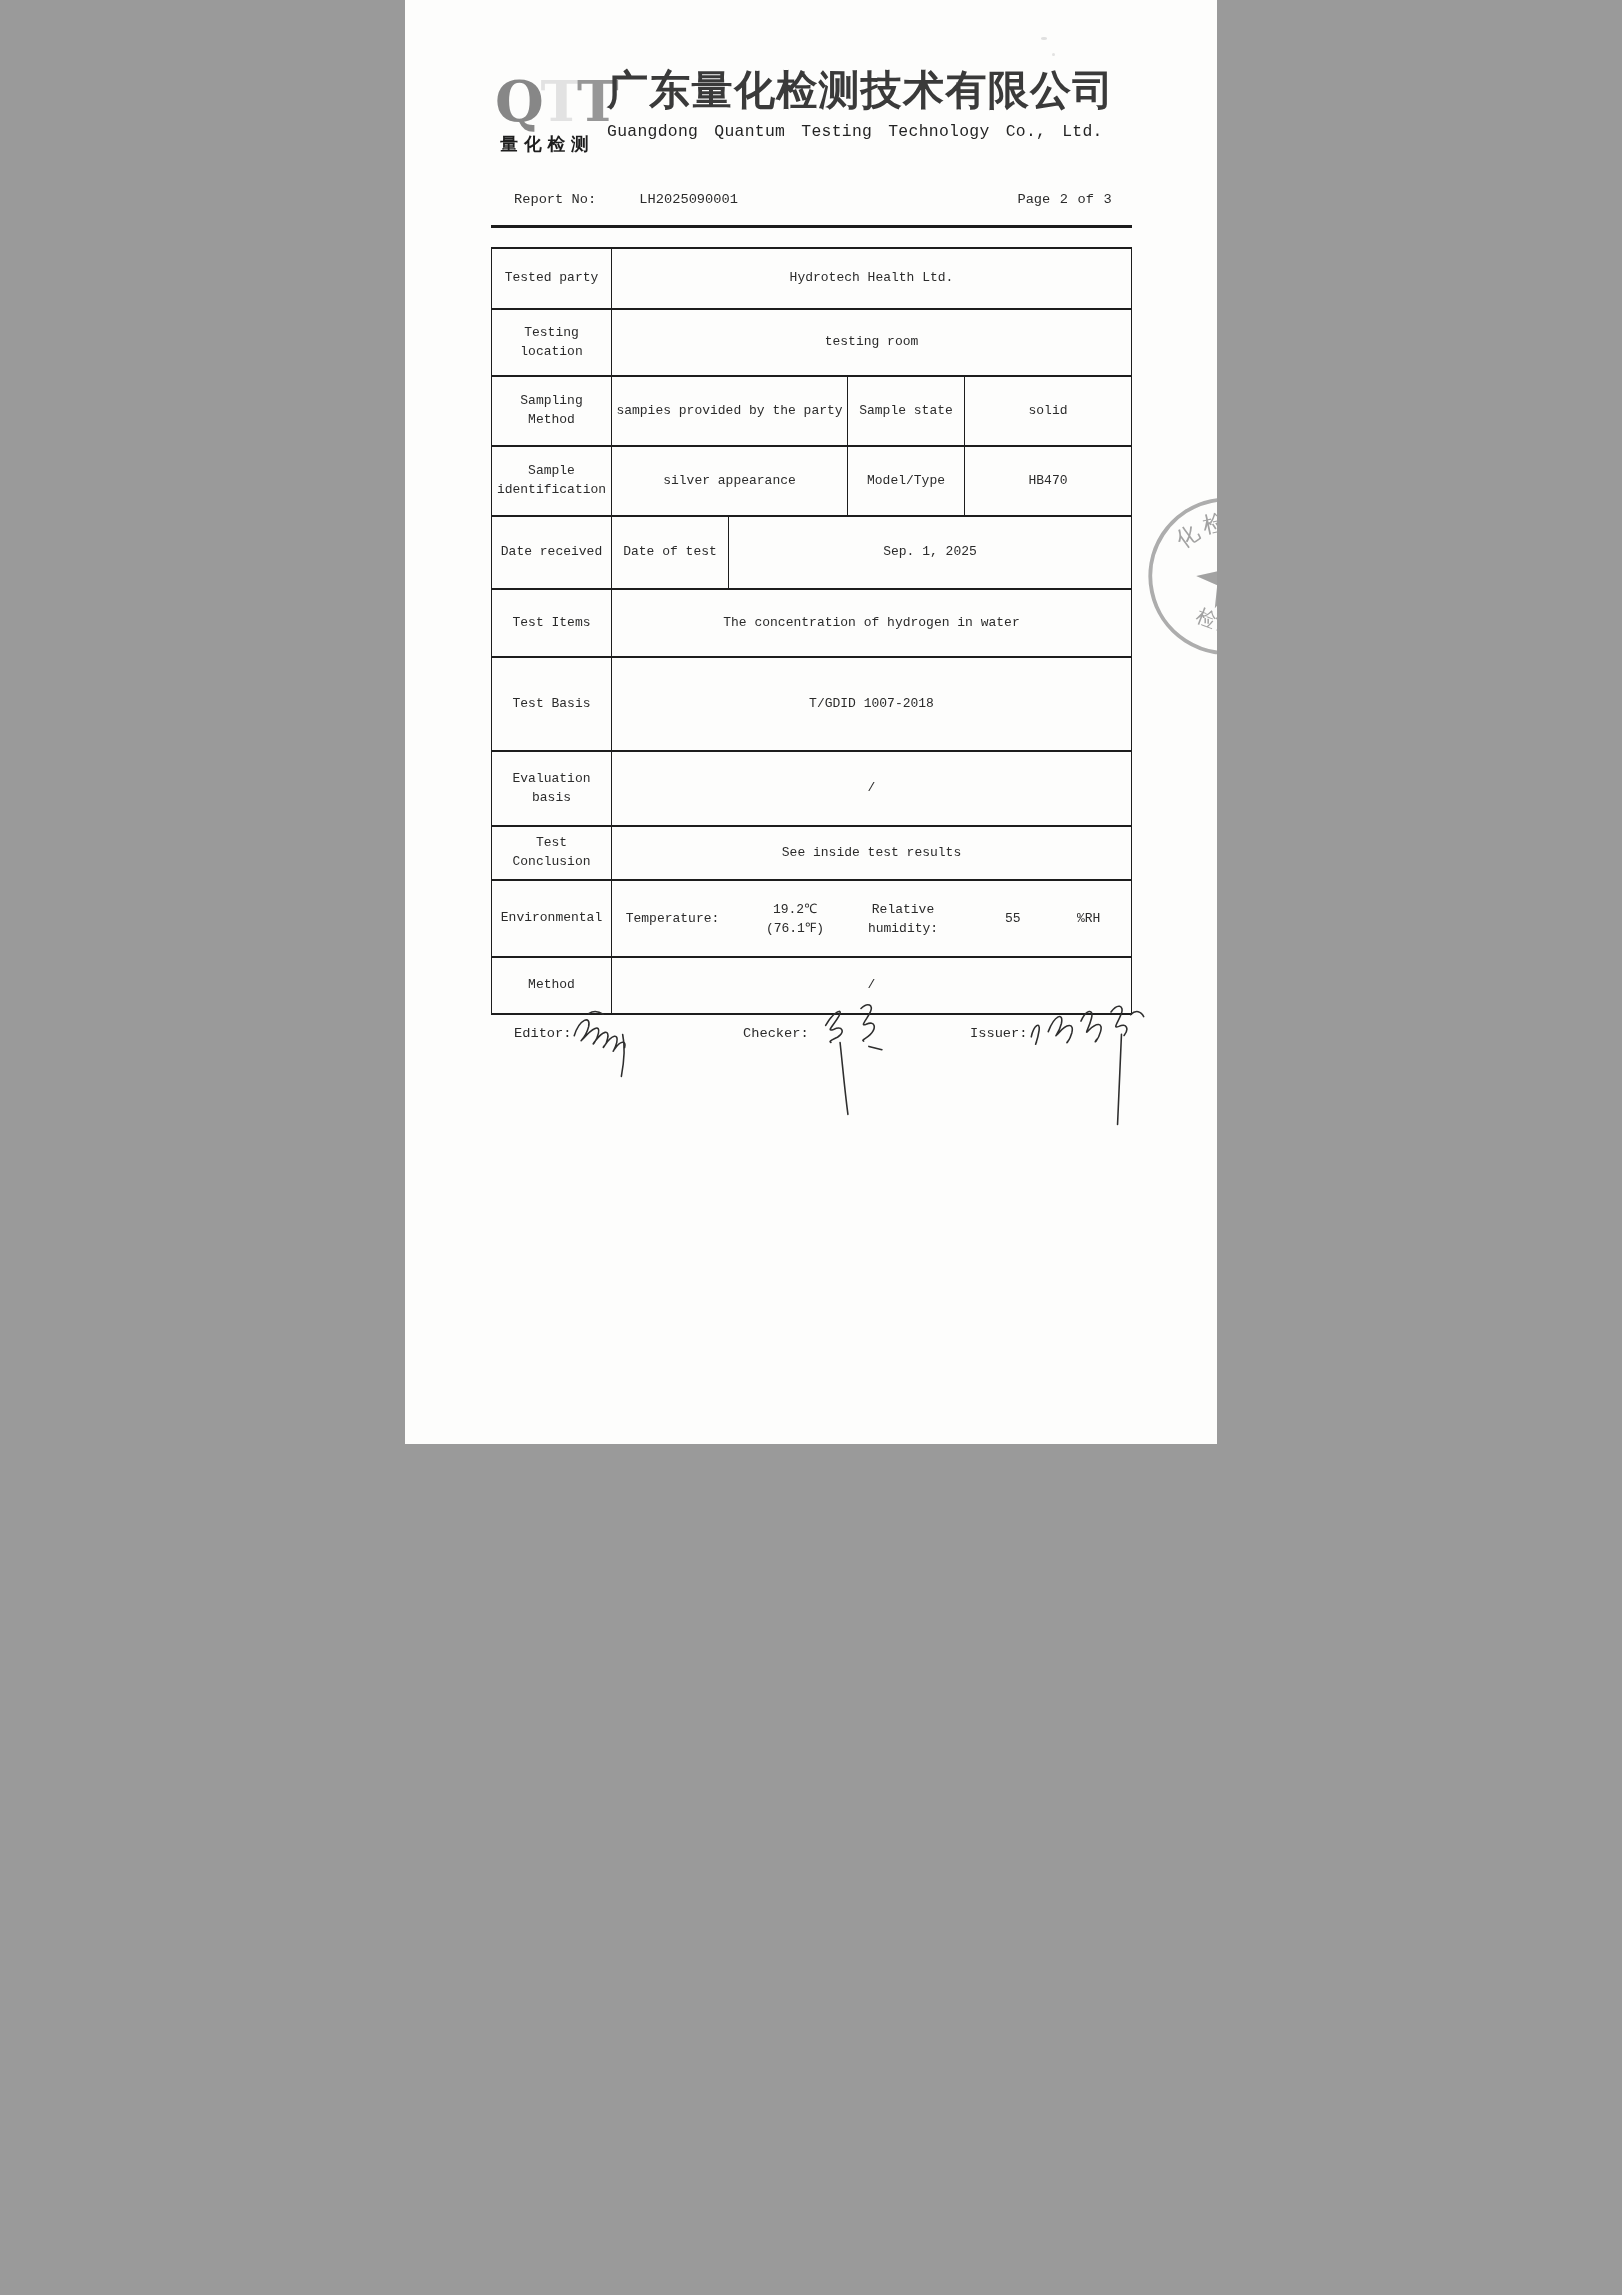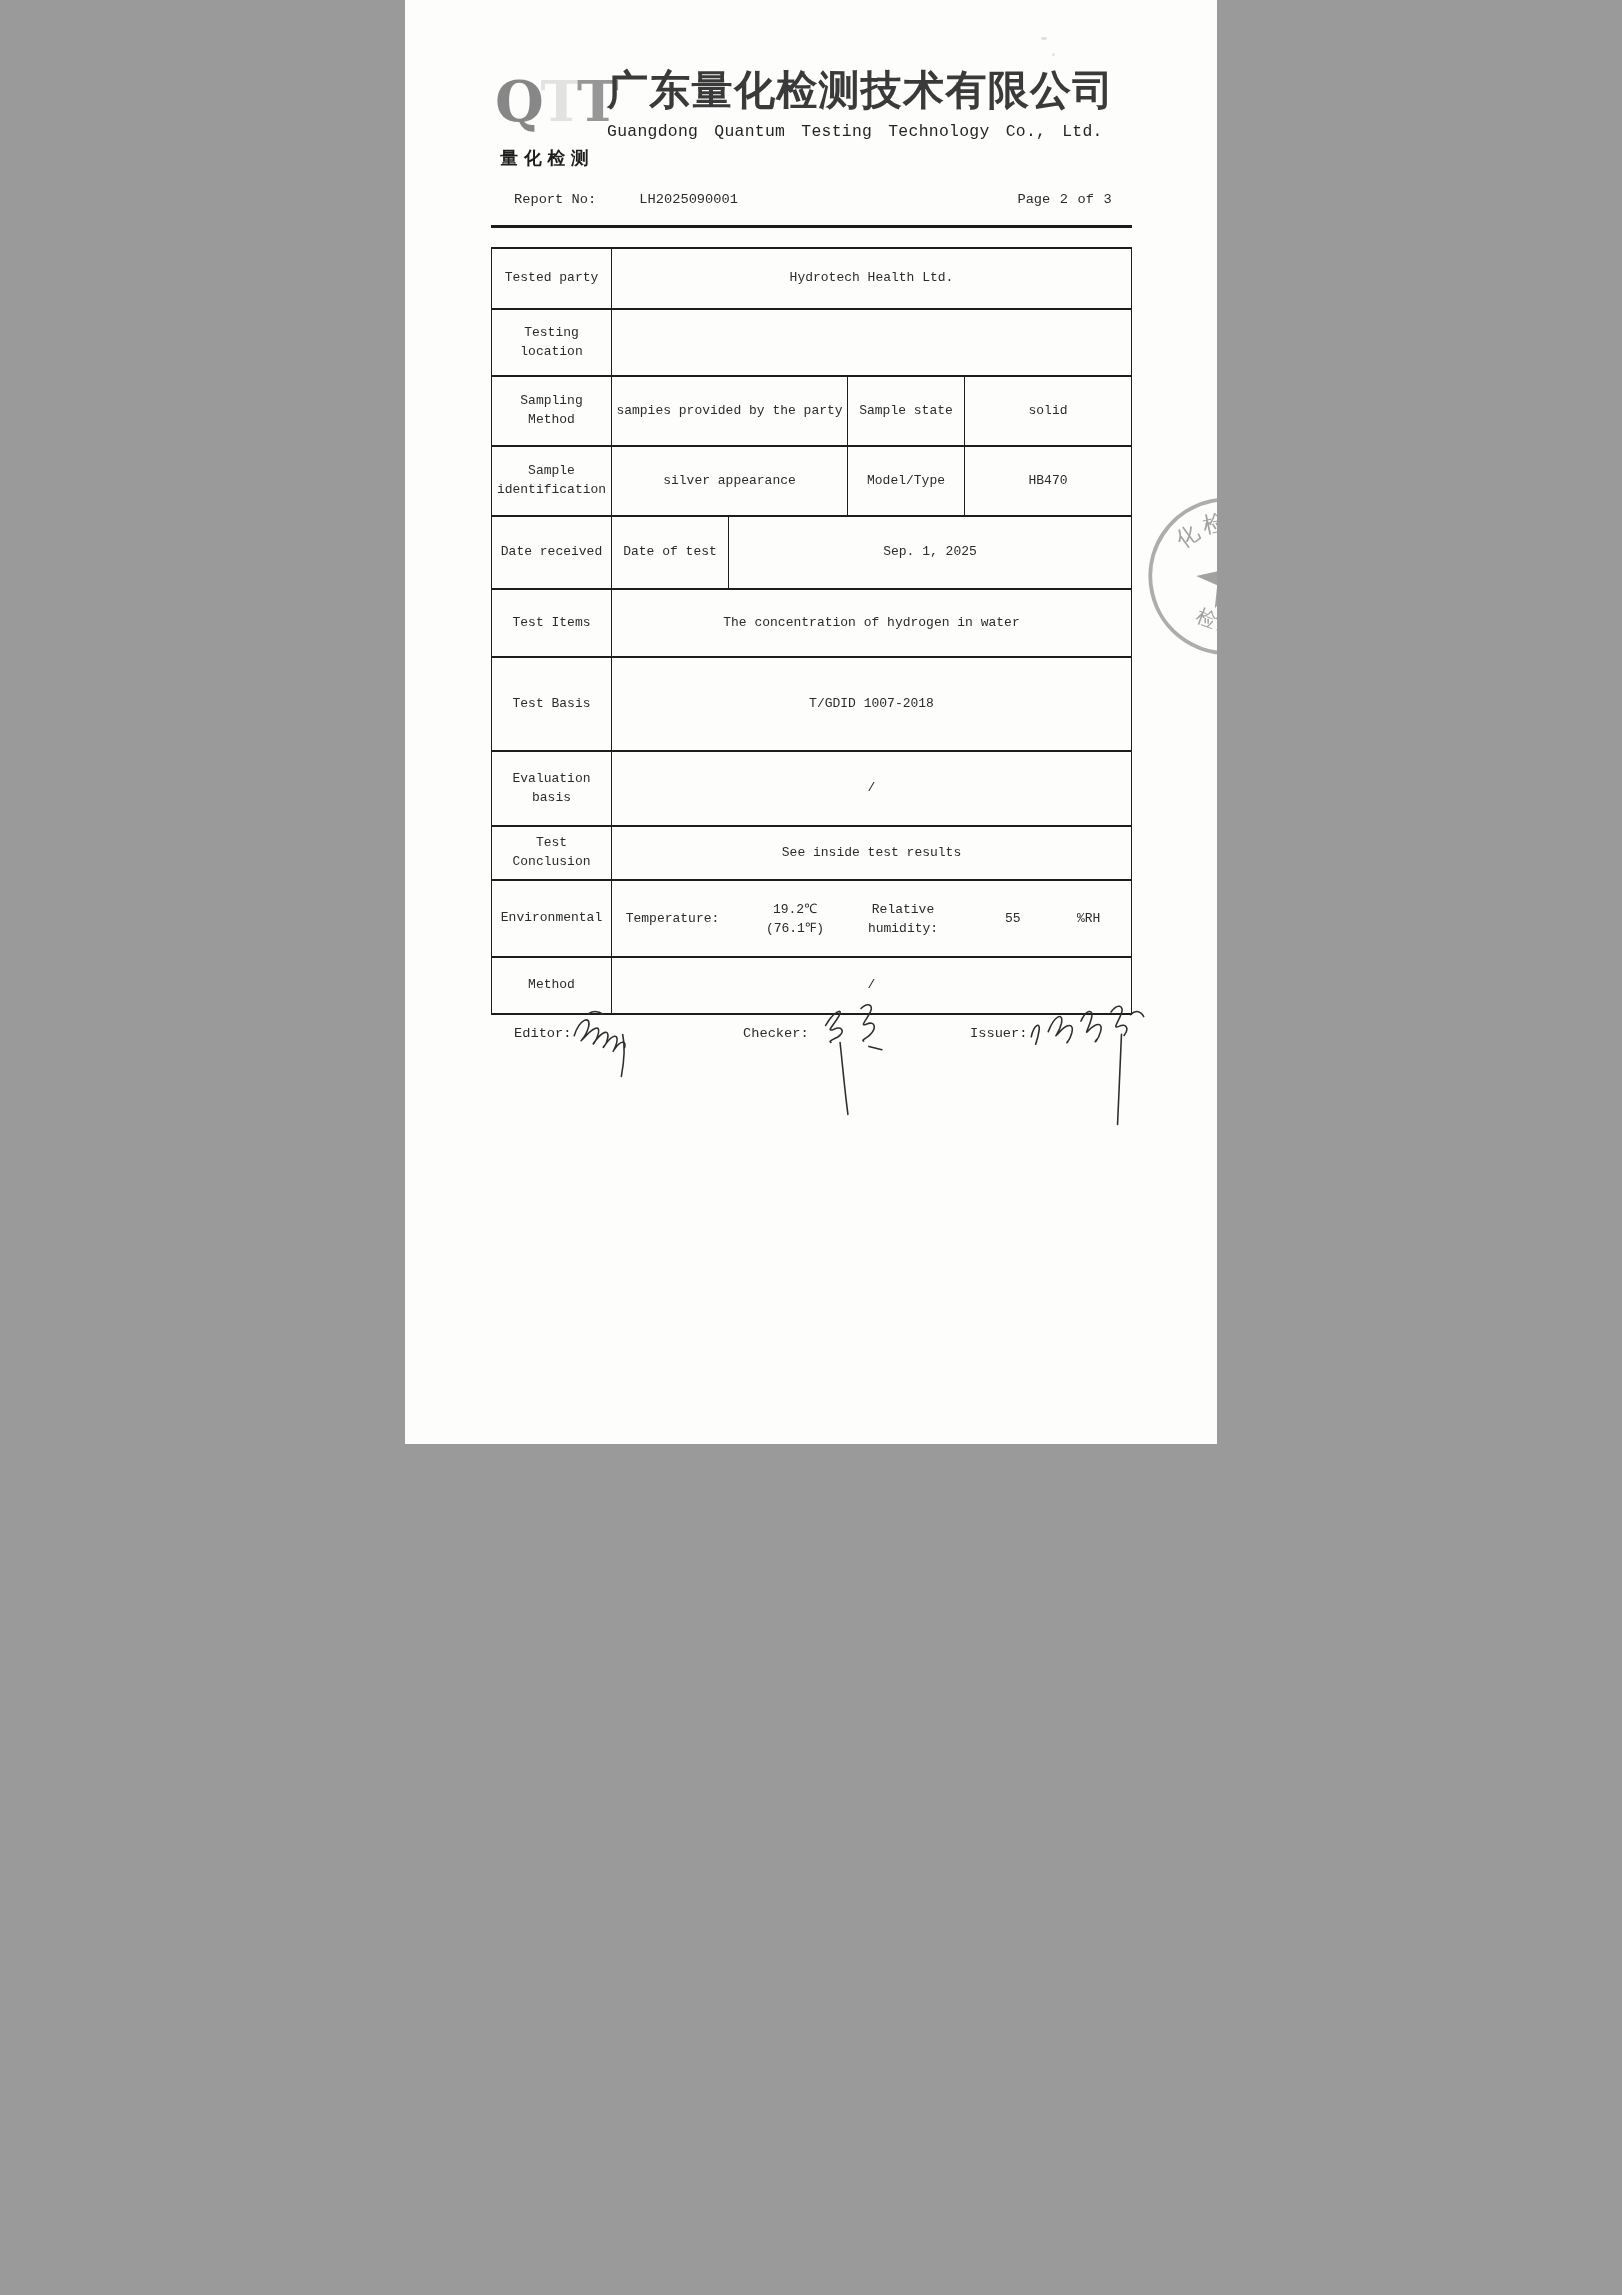--- a/index.html
+++ b/index.html
@@ -16,21 +16,21 @@
   .logo-block { position:absolute; left:90px; top:76px; width:105px; text-align:center; }
   .logo-qtt {
     font-family:"DejaVu Serif","Liberation Serif",serif;
     font-weight:bold; font-size:56px; line-height:0.92; letter-spacing:-3.3px;
     white-space:nowrap;
   }
   .logo-q  { color:#878787; }
   .logo-t1 { color:#e2e2e2; }
   .logo-t2 { color:#979797; }
   .logo-sub {
-    margin-top:18px;
+    margin-top:4px;
     font-family:"DejaVu Sans","Liberation Sans",sans-serif;
     font-size:17.7px; font-weight:bold; color:#1e1e1e;
     letter-spacing:5.9px; white-space:nowrap;
   }
   .company-cn {
     position:absolute; left:202px; top:63px; width:524px;
     font-family:"DejaVu Serif","Liberation Serif",serif;
     font-size:41px; font-weight:600; color:#3a3a3a;
     letter-spacing:1.3px; white-space:nowrap;
   }
@@ -118,20 +118,21 @@
 
   <div class="rtable">
 
     <div class="trow h1">
       <div class="cell clabel cb">Tested party</div>
       <div class="cell cgrow">Hydrotech Health Ltd.</div>
     </div>
 
     <div class="trow h2">
       <div class="cell clabel cb">Testing location</div>
+      <div class="cell cgrow">testing room</div>
     </div>
 
     <div class="trow h3">
       <div class="cell clabel cb">Sampling Method</div>
       <div class="cell c2 cb">sampies provided by the party</div>
       <div class="cell c3 cb">Sample state</div>
       <div class="cell cgrow">solid</div>
     </div>
 
     <div class="trow h4">

